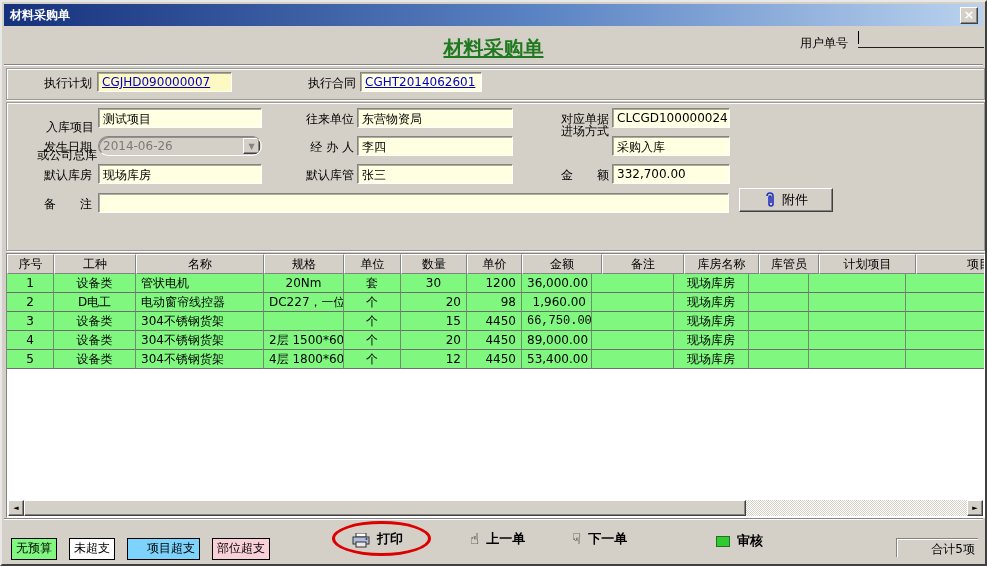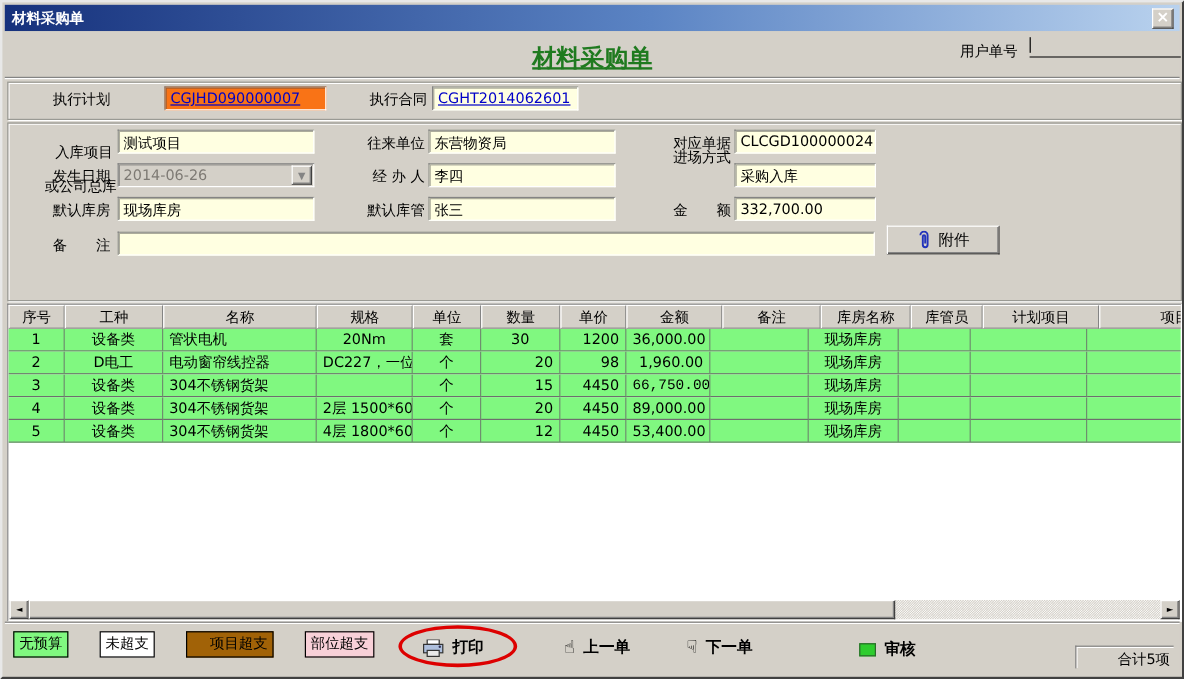--- a/index.html
+++ b/index.html
@@ -50,21 +50,21 @@
                               linear-gradient(45deg,#fff 25%,transparent 25%,transparent 75%,#fff 75%);
              background-size:2px 2px; background-position:0 0,1px 1px; }
   .sb-btn { flex:0 0 16px; height:16px; background:#d4d0c8; border:1px solid; border-color:#fff #404040 #404040 #fff;
             box-shadow:inset -1px -1px 0 #848484; text-align:center; font-size:7px; line-height:14px; }
   .sb-thumb { flex:0 0 722px; height:16px; background:#d4d0c8; border:1px solid;
               border-color:#fff #404040 #404040 #fff; box-shadow:inset -1px -1px 0 #848484; }
   .sb-track { flex:1 1 auto; }
   
   .footer { position:absolute; left:2px; right:2px; bottom:2px; height:44px; background:#d4d0c8;
             border-top:1px solid #848484; box-shadow:inset 0 1px 0 #fff; }
-  .badges { position:absolute; left:7px; top:7px; display:flex; gap:26px; }
+  .badges { position:absolute; left:7px; top:19px; display:flex; gap:12px; }
   .badge { border:1px solid #000; padding:1px 4px 2px 4px; }
   .foot-item { position:absolute; display:flex; align-items:center; gap:7px; font-weight:bold; font-size:13px; }
   .ellipse { position:absolute; left:328px; top:2px; width:99px; height:35px; border:3px solid #dd0000;
              border-radius:50%; }
   .hand-glyph { font-size:15px; line-height:15px; }
   .audit-sq { width:14px; height:11px; border:1px solid #2a6a2a; }
   .total-panel { position:absolute; right:5px; bottom:5px; width:82px; height:19px; text-align:right;
                  padding:2px 3px 0 0; border-left:1px solid #848484; border-top:1px solid #848484;
                  box-shadow:1px 0 0 #fff inset, 0 1px 0 #fff inset; font-weight:normal; }
 </style>
@@ -83,21 +83,21 @@
   <div class="headerbar">
     <div class="doc-title" style="color: rgb(31, 122, 31);">材料采购单</div>
     <span class="abs" style="left:796px;top:9px;">用户单号</span>
     <span class="userno-line" style="left:854px;top:4px;width:126px;"><span class="caret"></span><span></span></span>
   </div>
 
   <div class="etched-line"></div>
 
   <div class="groupbox" style="left:4px;top:66px;width:979px;height:32px;"></div>
   <span class="lbl" style="left:28px;top:74px;width:62px;">执行计划</span>
-  <div class="field" style="left: 95px; top: 70px; width: 135px; background: #f97316; margin-left: 40px;">
+  <div class="field" style="left: 95px; top: 70px; width: 135px; background: #fef9c3;">
     <span class="linkval" style="color: rgb(0, 0, 200);">CGJHD090000007</span>
   </div>
   <span class="lbl" style="left:292px;top:74px;width:62px;">执行合同</span>
   <div class="field" style="left: 358px; top: 70px; width: 122px; background: rgb(255, 255, 225);">
     <span class="linkval" style="color: rgb(0, 0, 200);">CGHT2014062601</span>
   </div>
 
   <div class="groupbox" style="left:4px;top:100px;width:979px;height:149px;"></div>
 
   <div class="lbl" style="left:20px;top:104px;width:72px;">
@@ -110,21 +110,21 @@
   <span class="lbl" style="left:290px;top:110px;width:62px;">往来单位</span>
   <div class="field" style="left: 355px; top: 106px; width: 156px; background: rgb(255, 255, 225);">
     <span>东营物资局</span>
   </div>
   <span class="lbl" style="left:545px;top:110px;width:62px;">对应单据</span>
   <div class="field" style="left: 610px; top: 106px; width: 118px; background: rgb(255, 255, 225);">
     <span>CLCGD100000024</span>
   </div>
 
   <span class="lbl" style="left:28px;top:138px;width:62px;">发生日期</span>
-  <div class="field disabled" style="left:96px;top:134px;width:164px;background:#d4d0c8;">
+  <div class="field disabled" style="left:96px;top:134px;width:164px;background:#d4d0c8;border-radius:10px;">
     <span>2014-06-26</span>
     <span class="combo-arrow">▼</span>
   </div>
   <span class="lbl" style="left:290px;top:138px;width:62px;">经 办 人</span>
   <div class="field" style="left: 355px; top: 134px; width: 156px; background: rgb(255, 255, 225);">
     <span>李四</span>
   </div>
   <span class="lbl" style="left:545px;top:122px;width:62px;">进场方式</span>
   <div class="field" style="left: 610px; top: 134px; width: 118px; background: rgb(255, 255, 225);">
     <span>采购入库</span>
@@ -252,21 +252,21 @@
       <div class="sb-thumb"></div>
       <div class="sb-track"></div>
       <div class="sb-btn">►</div>
     </div>
   </div>
 
   <div class="footer">
     <div class="badges">
         <span class="badge" style="background: rgb(128, 248, 128);">无预算</span>
         <span class="badge" style="background: rgb(255, 255, 255);">未超支</span>
-        <span class="badge" style="background: #a16207; padding-left: 19px;">项目超支</span>
+        <span class="badge" style="background: #7dd3fc; padding-left: 19px;">项目超支</span>
         <span class="badge" style="background: rgb(248, 208, 216);">部位超支</span>
       </div>
 
     <div class="ellipse" style="border-color: rgb(221, 0, 0);"></div>
     <div class="foot-item" style="left:348px;top:11px;align-items:flex-end;">
       <svg width="18" height="15" viewBox="0 0 18 15">
         <rect x="4" y="0" width="10" height="4" fill="#fff" stroke="#333" stroke-width="1"></rect>
         <rect x="1" y="4" width="16" height="7" fill="#aebfdd" stroke="#333" stroke-width="1"></rect>
         <rect x="4" y="9" width="10" height="5" fill="#e8e8e8" stroke="#333" stroke-width="1"></rect>
         <circle cx="14.5" cy="6" r="1" fill="#335"></circle>

